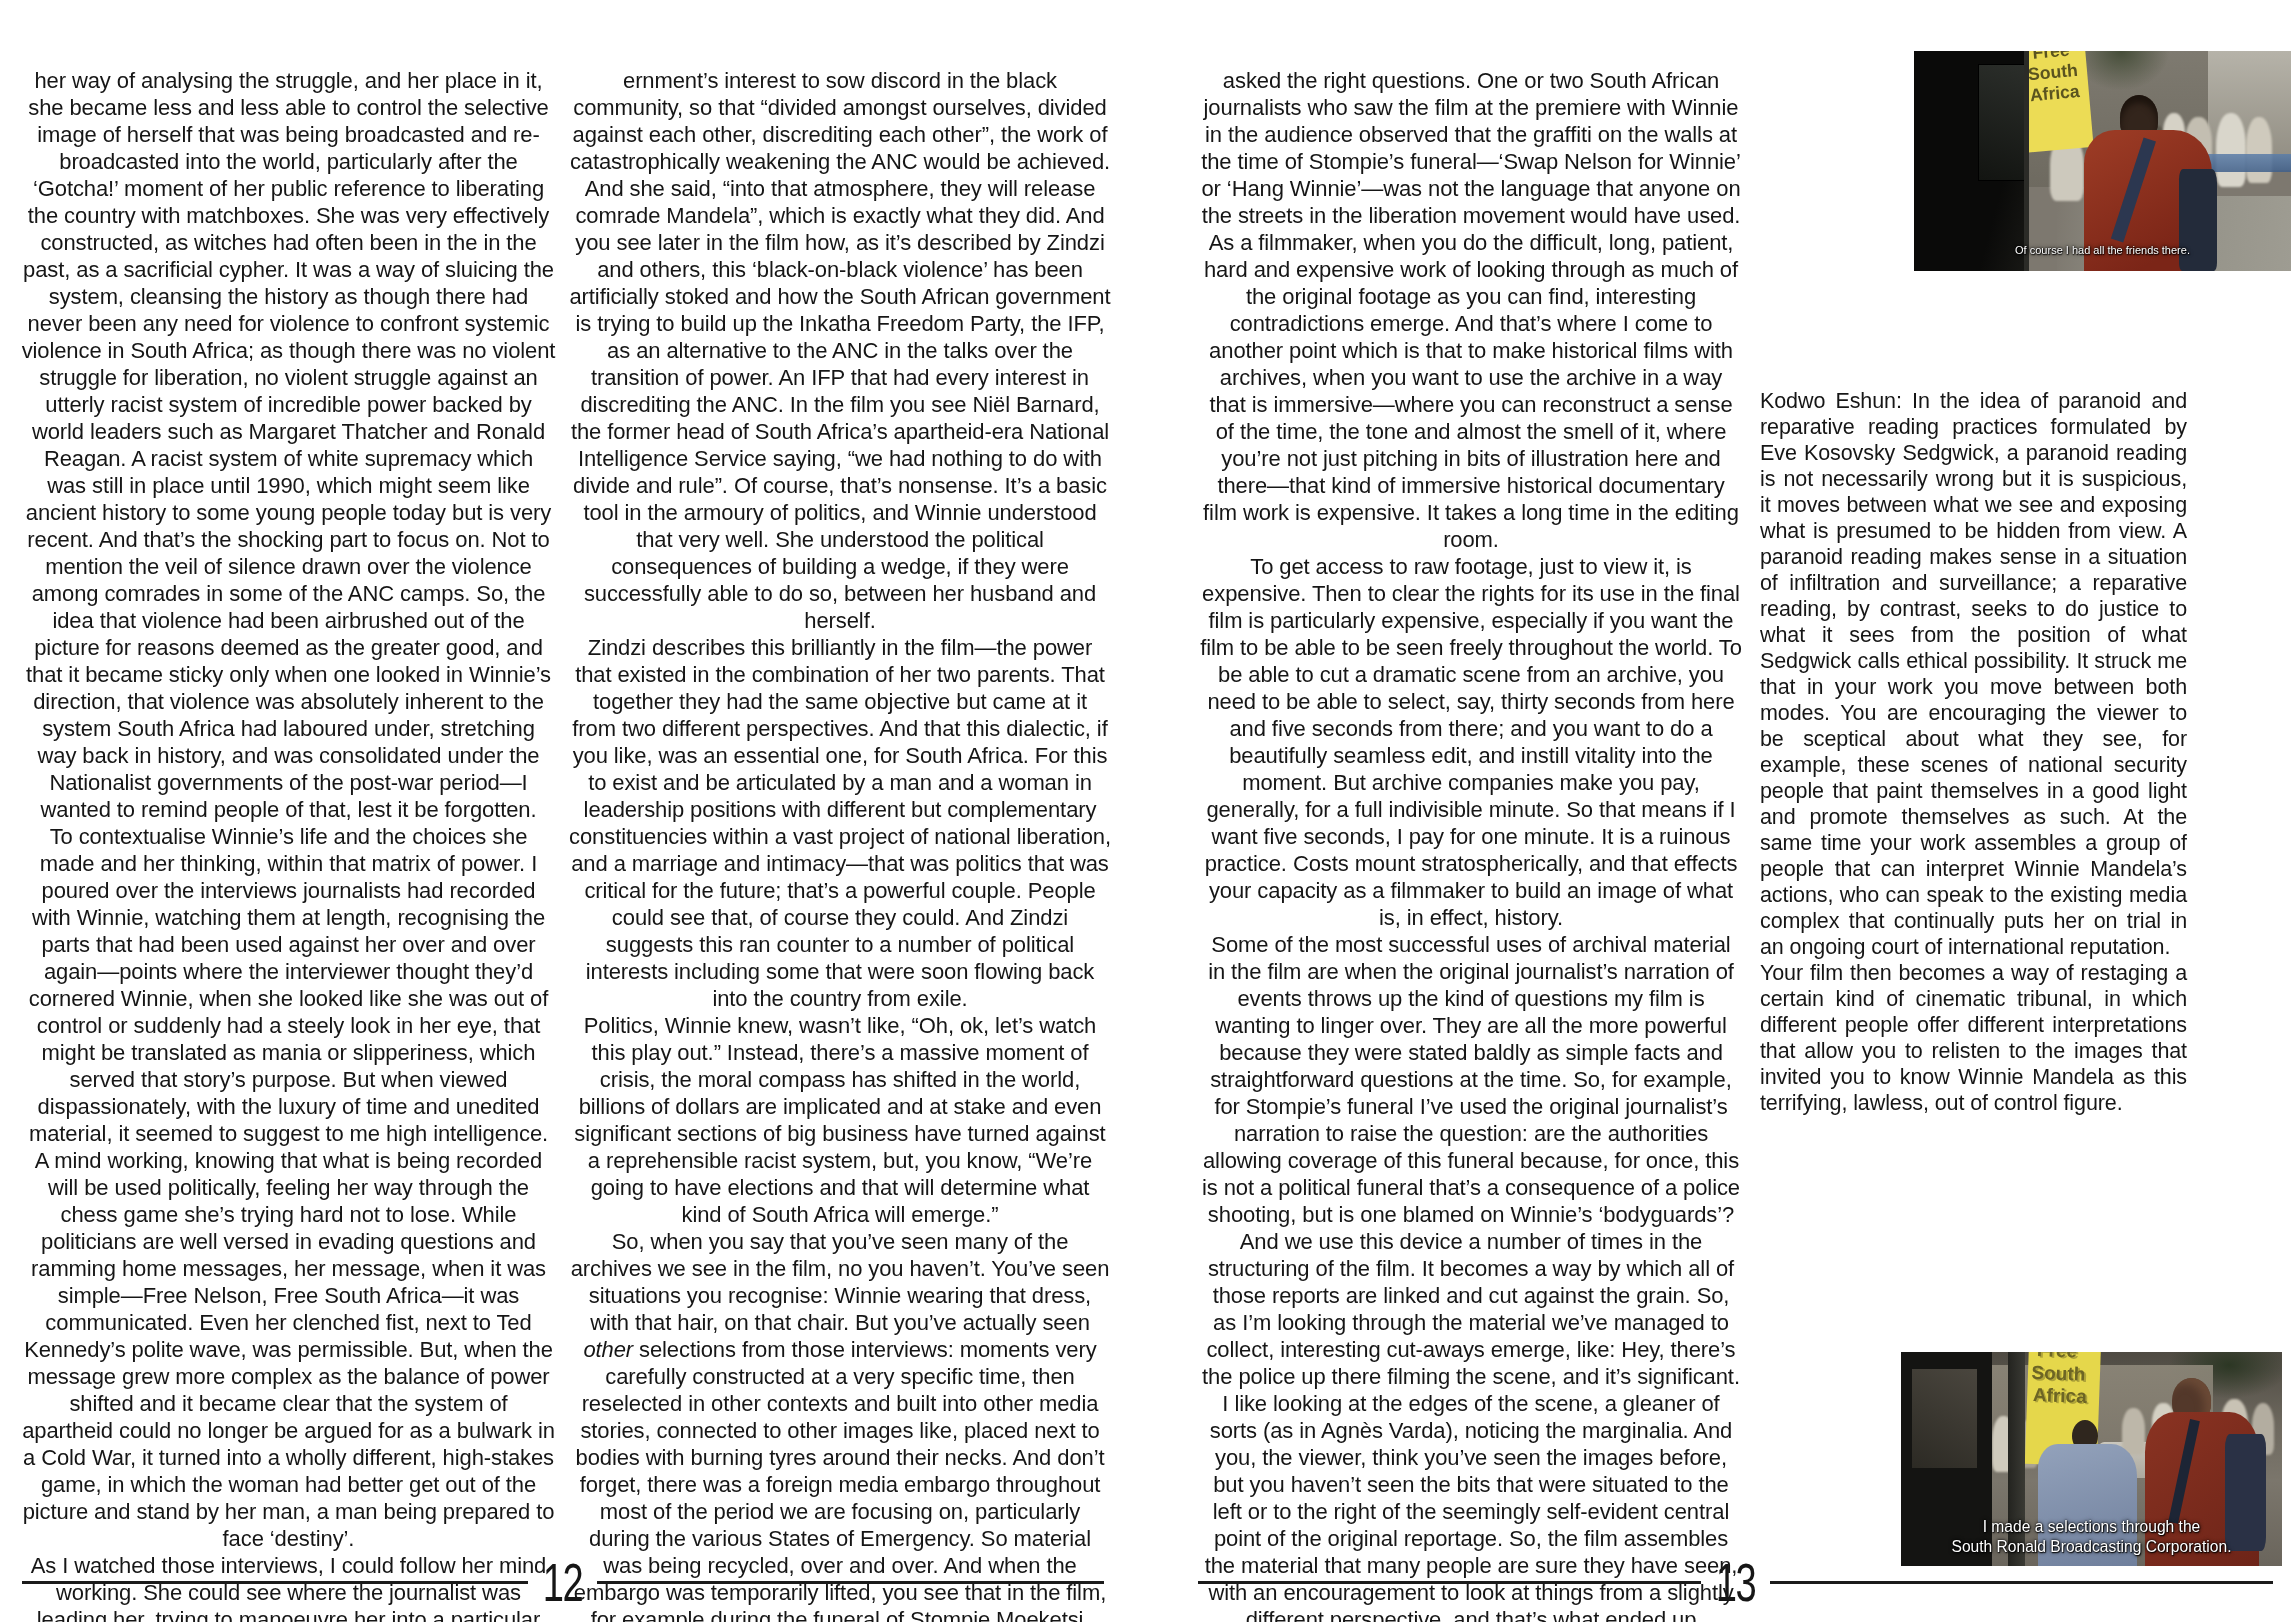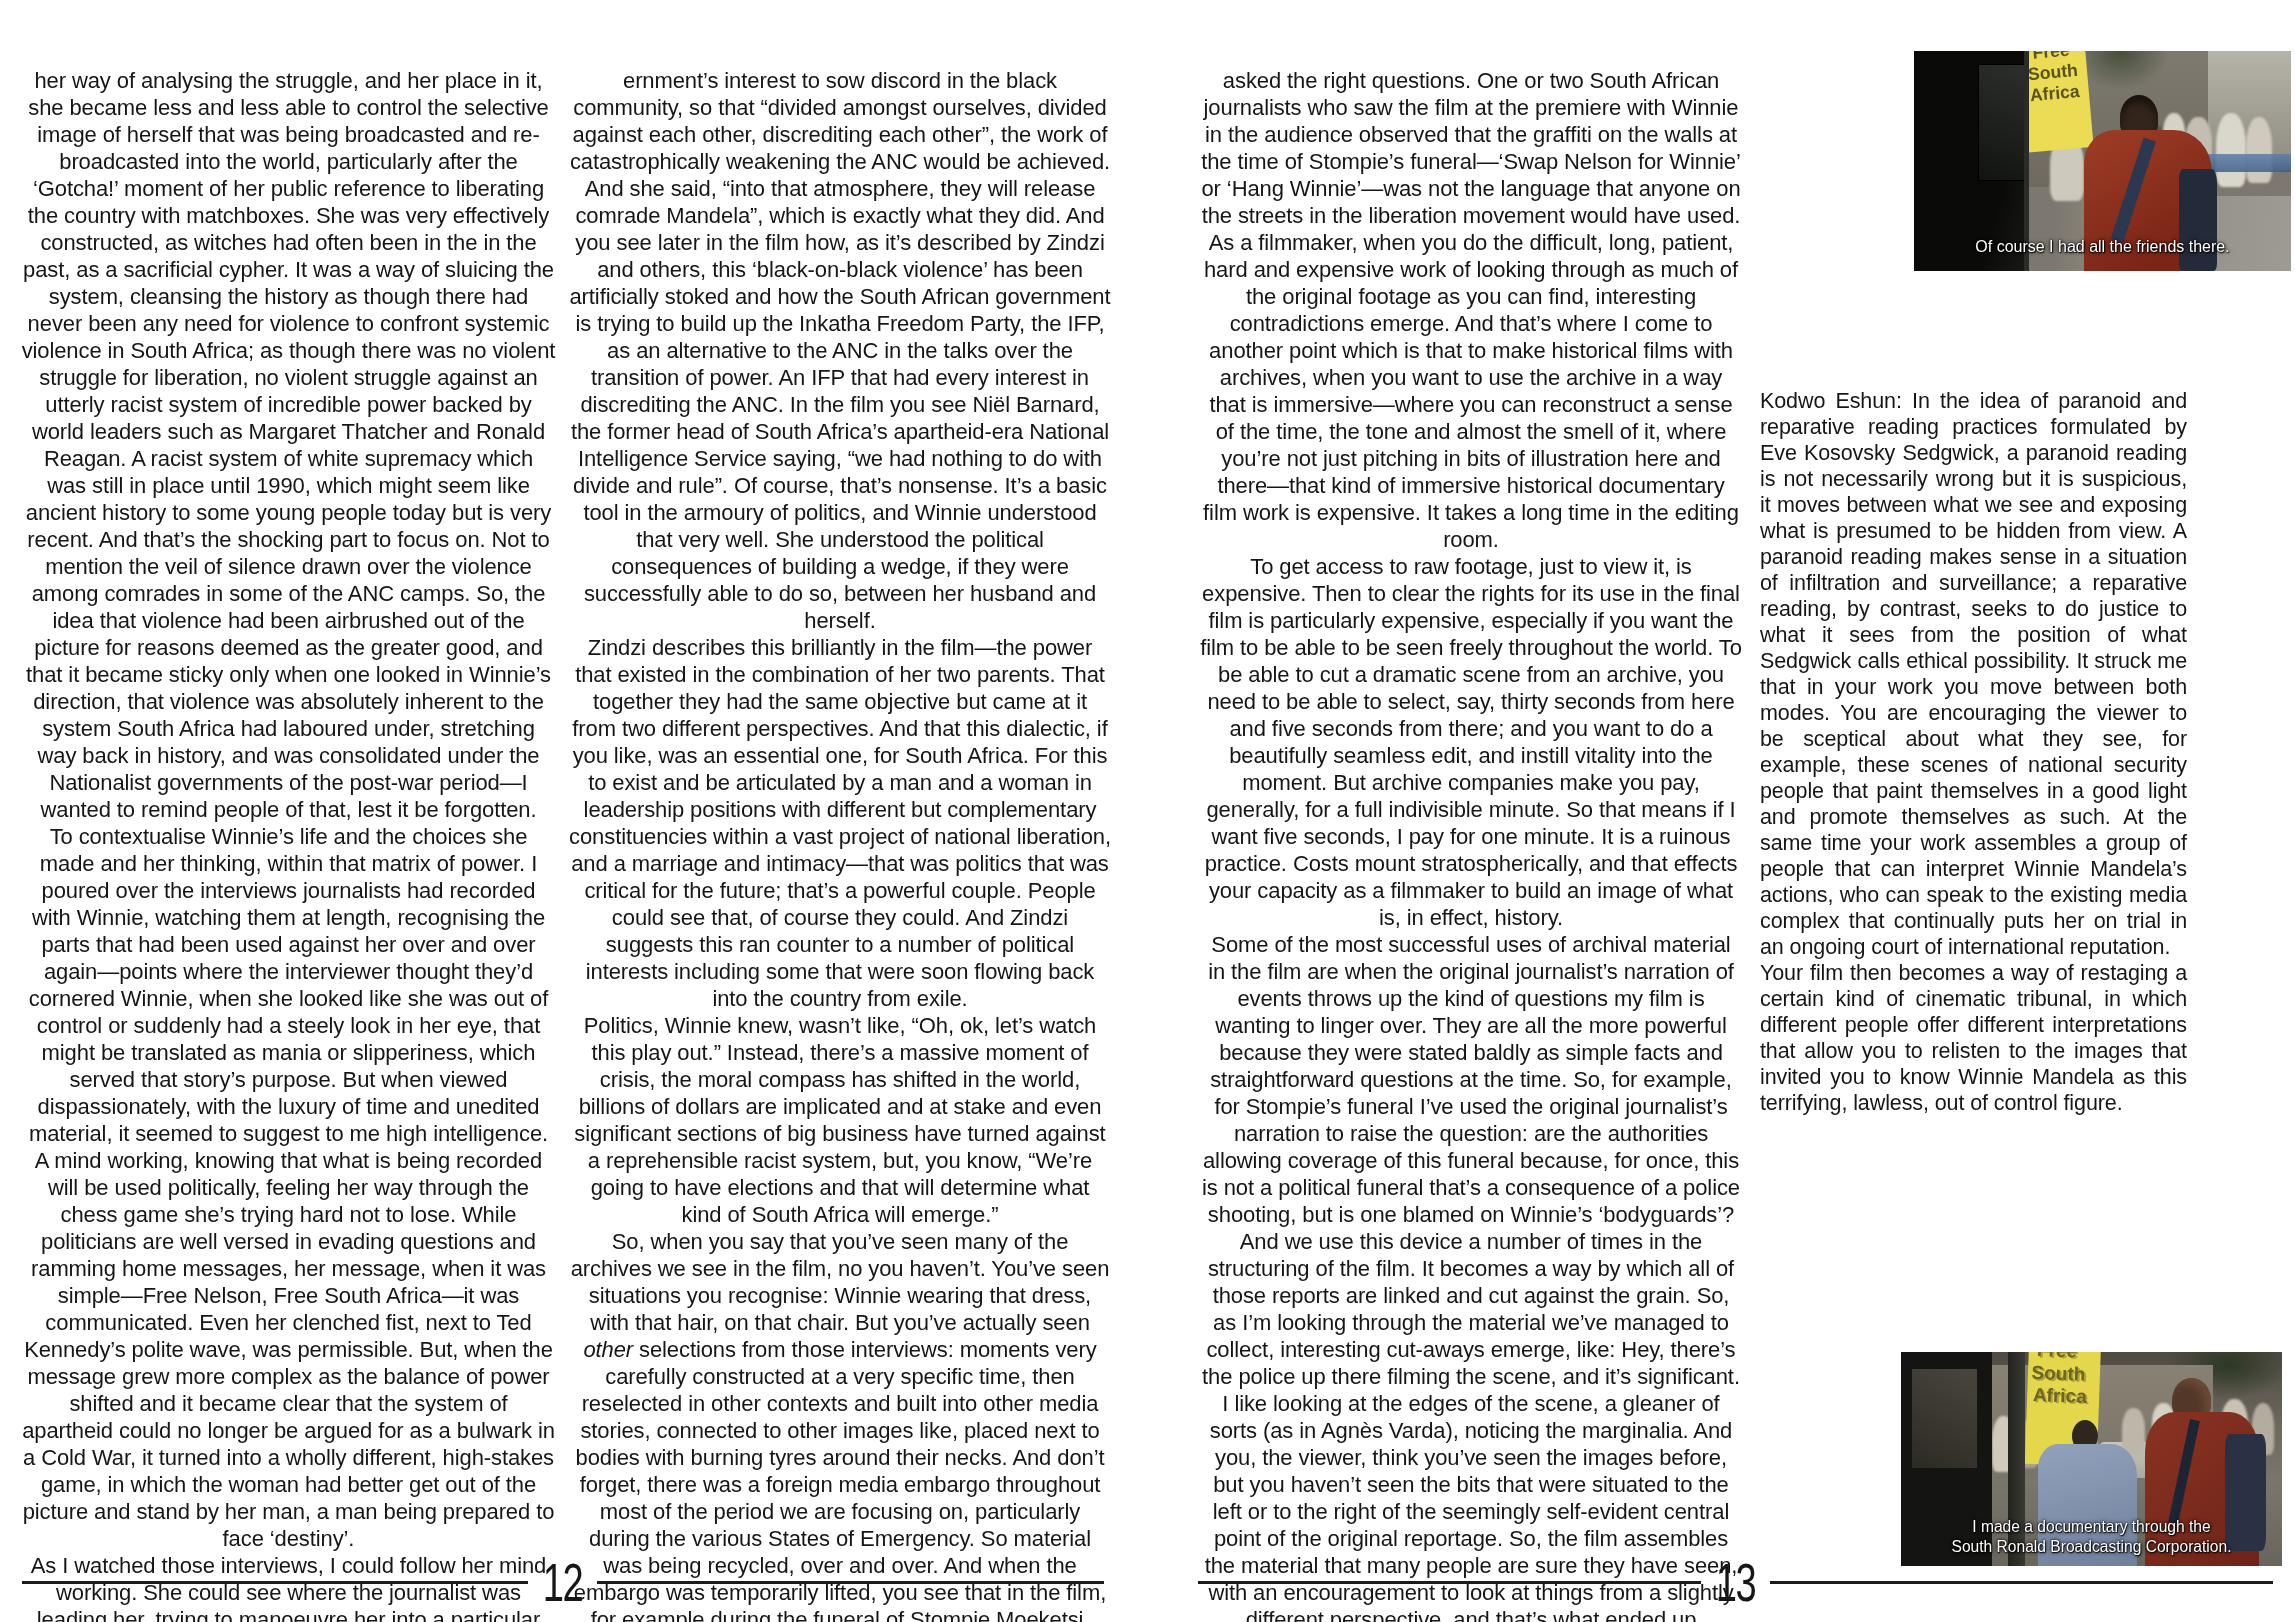--- a/index.html
+++ b/index.html
@@ -133,21 +133,21 @@
   </div>
   <div class="t-man">
     <div class="head"></div>
     <div class="torso"></div>
     <div class="strap"></div>
     <div class="bag"></div>
   </div>
   <div class="t-van"></div>
   <div class="t-window"></div>
   <div class="t-edge"></div>
-  <div class="cap" style="bottom:7%;font-size:16px;">Of course I had all the friends there.</div>
+  <div class="cap" style="bottom:7%;font-size:11px;">Of course I had all the friends there.</div>
 </div>
 
 <div class="still" style="left:1901px;top:1352px;width:381px;height:214px;">
   <div class="b-bg"></div>
   <div class="b-tree-l"></div>
   <div class="b-tree-r"></div>
   <div class="b-bldg"></div>
   <div class="fig" style="left:24%;top:30%;width:6%;height:26%;background:#cfcabc;"></div>
   <div class="fig" style="left:31%;top:32%;width:5%;height:22%;background:#a9a294;"></div>
   <div class="fig" style="left:58%;top:26%;width:6%;height:22%;background:#bdb7a9;"></div>
@@ -167,21 +167,21 @@
     <div class="head"></div>
     <div class="torso"></div>
   </div>
   <div class="b-man2">
     <div class="head"></div>
     <div class="torso"></div>
     <div class="pack"></div>
     <div class="strap"></div>
   </div>
   <div class="cap" style="bottom:4%;font-size:15.6px;line-height:1.3;">
-    <div style="position:static;">I made a documentary through the</div>
+    <div style="position:static;">I made a selections through the</div>
     <div style="position:static;">South Ronald Broadcasting Corporation.</div>
   </div>
 </div>
 
 <div class="folio" style="left:21.5px;top:1553px;width:1082px;">
   <div class="rule"></div>
   <span class="num">12</span>
   <div class="rule"></div>
 </div>
 <div class="folio" style="left:1198px;top:1553px;width:1075px;">

